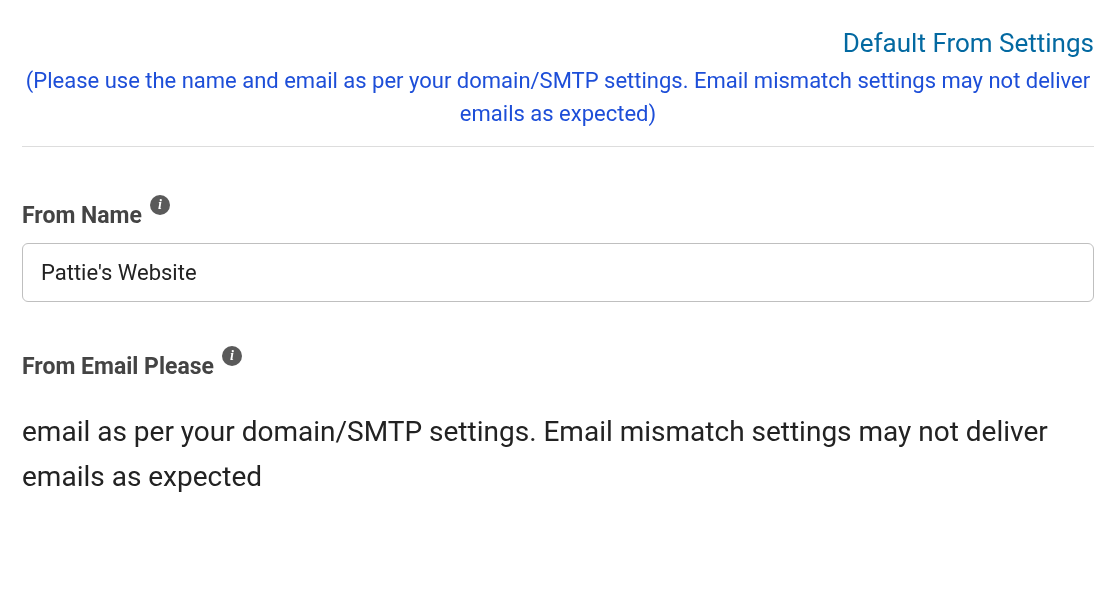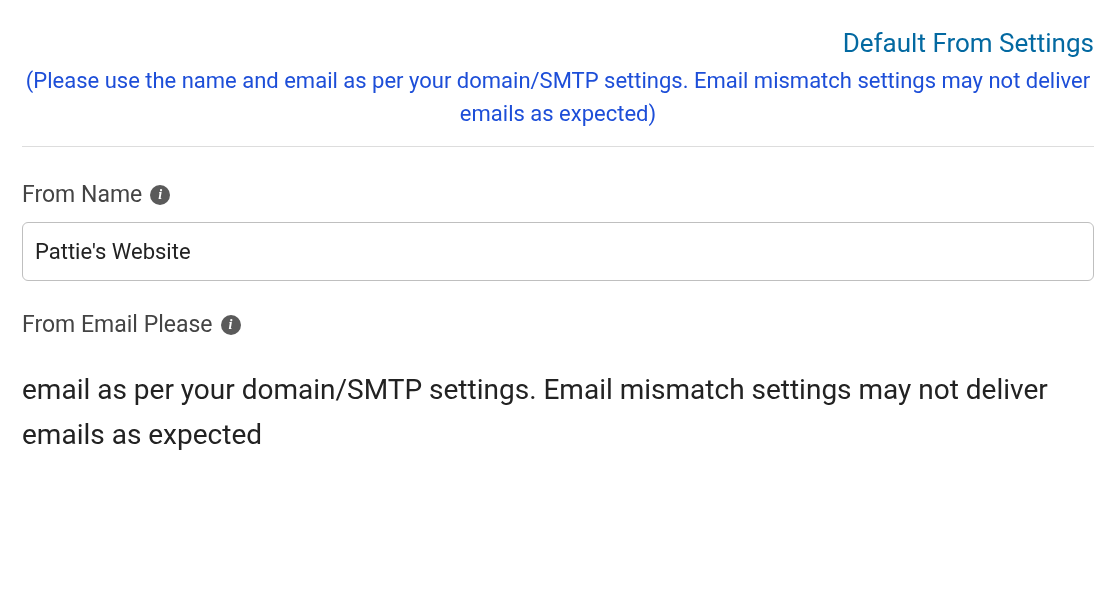--- a/index.html
+++ b/index.html
@@ -38,22 +38,23 @@
       margin-bottom: 30px;
     }
     .field-label-row {
       display: flex;
       align-items: center;
       gap: 8px;
       margin-bottom: 14px;
     }
     .field-label {
       font-size: 23px;
-      font-weight: 400;
+      font-weight: 700;
       color: #444;
+      margin-top: 21px;
     }
     .info-icon {
       display: inline-flex;
       align-items: center;
       justify-content: center;
       width: 20px;
       height: 20px;
       border-radius: 50%;
       background: #5a5a5a;
       color: #fff;
@@ -61,21 +62,21 @@
       font-style: italic;
       font-weight: bold;
       font-size: 14px;
       line-height: 1;
       cursor: pointer;
     }
     .text-input {
       width: 100%;
       font-size: 22px;
       color: #222;
-      padding: 16px 12px;
+      padding: 16px 18px;
       border: 1px solid #bfbfbf;
       border-radius: 6px;
       background: #fff;
       outline: none;
       font-family: inherit;
     }
     .helper-text {
       font-size: 28px;
       color: #222;
       line-height: 1.6;

